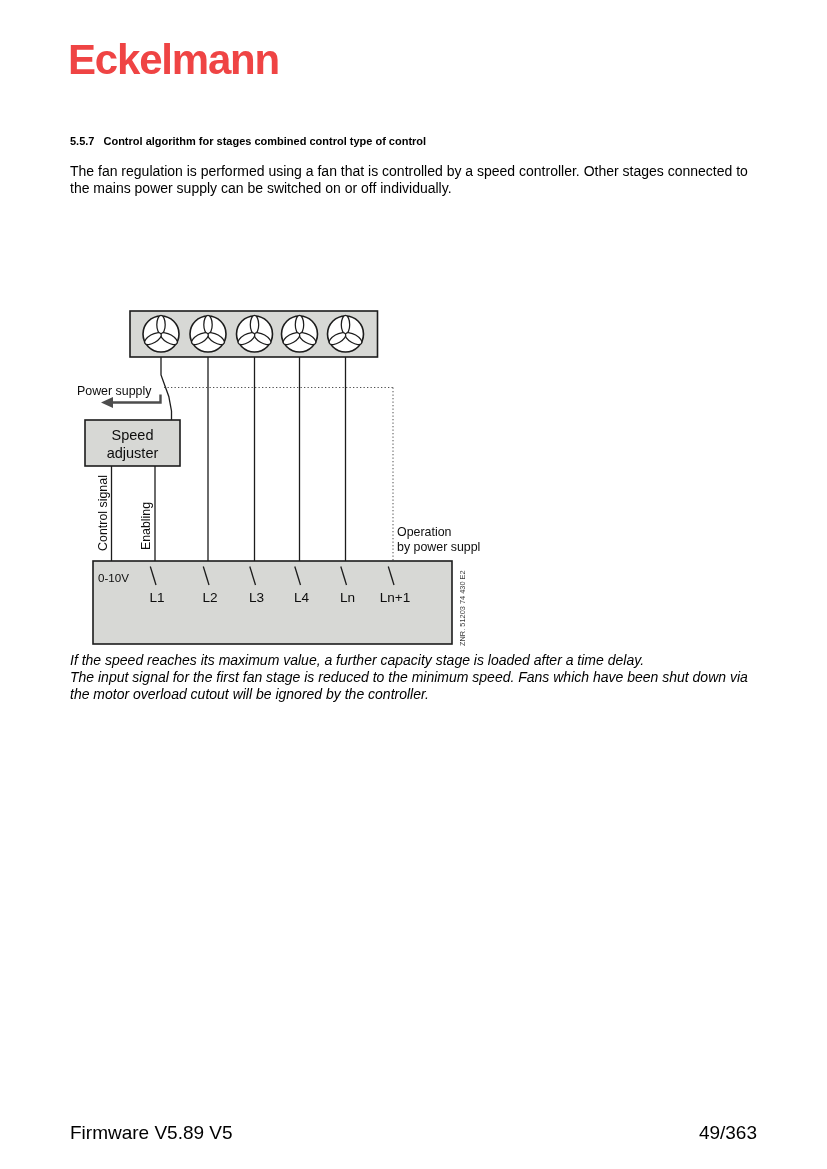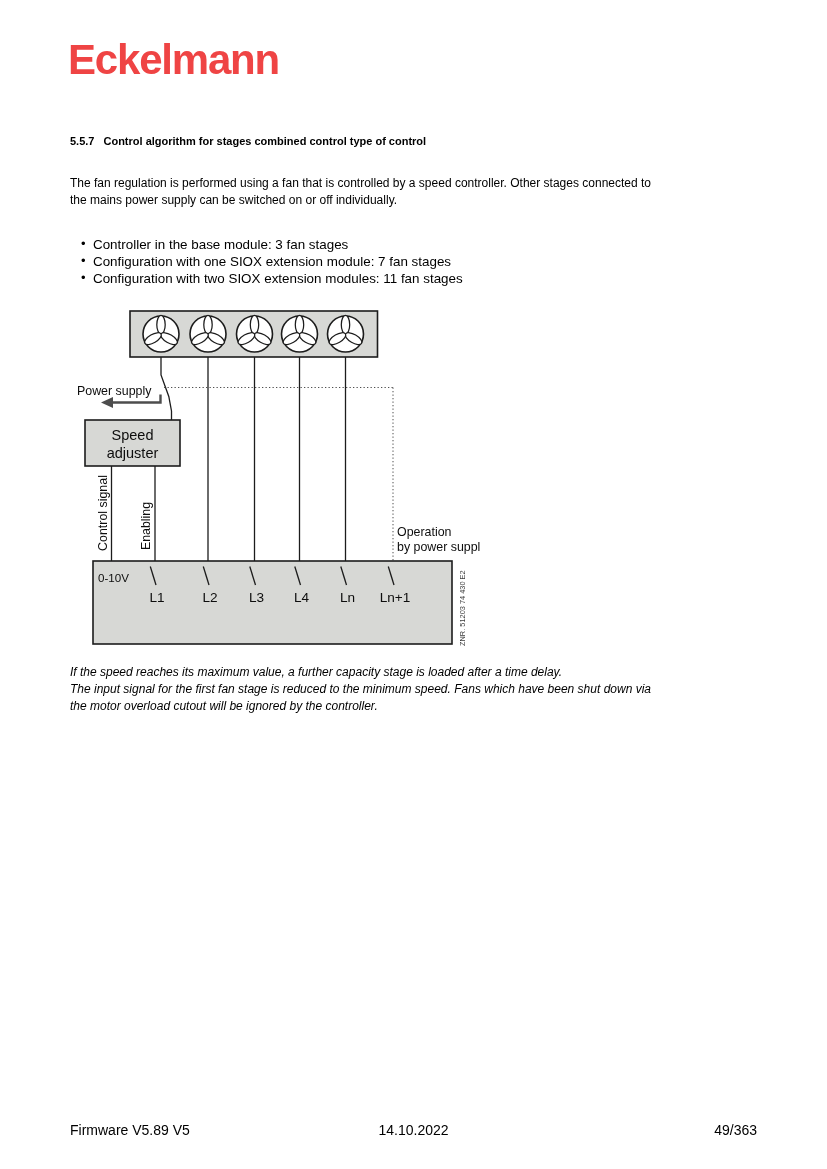--- a/index.html
+++ b/index.html
@@ -10,22 +10,22 @@
   }
   .abs { position:absolute; }
   .logo {
     left:68px; top:40px;
     font-size:42px; font-weight:bold; letter-spacing:-1.2px;
     color:#ef4444; line-height:40px;
   }
   .heading { left:70px; top:135px; font-size:11px; font-weight:bold; white-space:nowrap; }
   .heading .num { margin-right:9px; }
   .para {
-    left:70px; font-size:12px; line-height:17px;
-    white-space:pre-line; width:745px;margin-top:12px;
+    left:70px; font-size:14px; line-height:17px;
+    white-space:pre-line; width:745px;
   }
   .p1 { top:163px; }
   .p2 { top:197px; }
   .p3 { top:652px;font-style:italic; }
   ul.bullets {
     left:70px; top:236px; margin:0; padding:0; list-style:none;
     font-size:13.4px; line-height:17.1px;
   }
   ul.bullets li { position:relative; padding-left:23px; }
   ul.bullets li::before { content:"\2022"; position:absolute; left:11px; top:-1px; font-size:13px; }
@@ -35,44 +35,39 @@
   svg .dot { stroke:#4f4f4f; stroke-width:1; stroke-dasharray:1.3 2.2; fill:none; }
   svg .fanc { fill:#ffffff; stroke:#1c1c1c; stroke-width:1.6; }
   svg .petal { fill:#ffffff; stroke:#1c1c1c; stroke-width:1.25; }
   svg .arrow { stroke:#4d4d4d; stroke-width:2.4; fill:none; }
   svg text { font-family:"Liberation Sans", sans-serif; fill:#0d0d0d; }
   svg .t   { font-size:12.4px; }
   svg .tb  { font-size:14.5px; }
   svg .ts  { font-size:11.6px; }
   svg .tl  { font-size:13.6px; }
   svg .tz  { font-size:7.4px; fill:#3a3a3a; }
-  .footer { top:1122px; font-size:14px; }
+  .footer { top:1122px; font-size:19px; }
   .footer-left { left:70px; }
   .footer-center { left:0; width:827px; text-align:center; }
   .footer-right { right:70px; }
 </style>
 </head>
 <body>
 
 <div class="page">
 
   <div class="abs logo">Eckelmann</div>
 
   <div class="abs heading">
     <span class="num">5.5.7</span><span>Control algorithm for stages combined control type of control</span>
   </div>
 
   <div class="abs para p1">The fan regulation is performed using a fan that is controlled by a speed controller. Other stages connected to
 the mains power supply can be switched on or off individually.</div>
 
-  <ul class="abs bullets">
-    <li>Controller in the base module: 3 fan stages</li>
-    <li>Configuration with one SIOX extension module: 7 fan stages</li>
-    <li>Configuration with two SIOX extension modules: 11 fan stages</li>
-  </ul>
 
   <svg class="abs diagram" width="420" height="356" viewBox="0 0 420 356" xmlns="http://www.w3.org/2000/svg">
     <defs>
       <g id="fanSym">
         <circle class="fanc" r="18"></circle>
         <ellipse class="petal" cx="0" cy="-9.3" rx="4.2" ry="9.3"></ellipse>
         <ellipse class="petal" cx="0" cy="-9.3" rx="4.2" ry="9.3" transform="rotate(120)"></ellipse>
         <ellipse class="petal" cx="0" cy="-9.3" rx="4.2" ry="9.3" transform="rotate(240)"></ellipse>
       </g>
     </defs>
@@ -128,16 +123,15 @@
     <text class="tl" x="335" y="304" text-anchor="middle">Ln+1</text>
 
     <text class="tz" transform="translate(404.5,348) rotate(-90)">ZNR. 51203 74 430 E2</text>
   </svg>
 
   <div class="abs para p3">If the speed reaches its maximum value, a further capacity stage is loaded after a time delay.
 The input signal for the first fan stage is reduced to the minimum speed. Fans which have been shut down via
 the motor overload cutout will be ignored by the controller.</div>
 
   <div class="abs footer footer-left">Firmware V5.89 V5</div>
-  <div class="abs footer footer-center">14.10.2022</div>
   <div class="abs footer footer-right">49/363</div>
 
 </div>
 
 </body></html>

